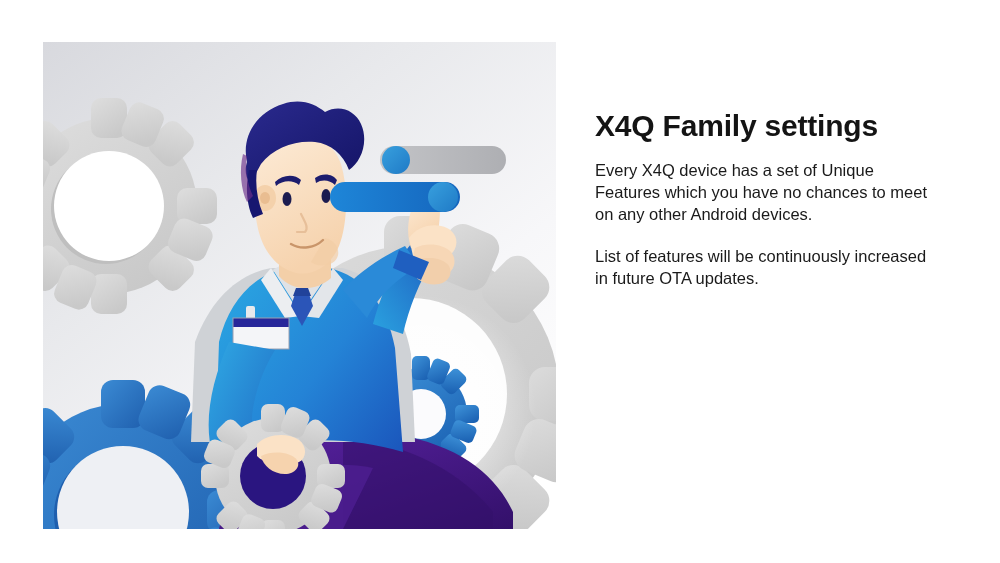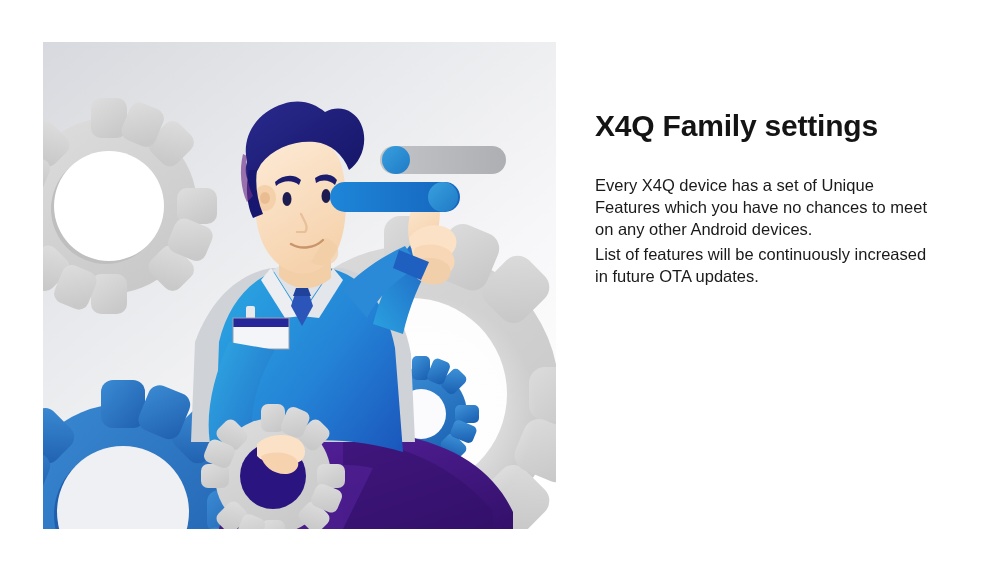--- a/index.html
+++ b/index.html
@@ -36,29 +36,29 @@
     top: 108px;
     width: 340px;
   }
   .headline {
     font-family: "Liberation Sans Narrow", "Liberation Sans", sans-serif;
     font-weight: bold;
     font-size: 30px;
     line-height: 36px;
     letter-spacing: -0.2px;
     color: #141414;
-    margin-bottom: 30px;
+    margin-bottom: 15px;
     white-space: nowrap;
   }
   .para {
     font-family: "Liberation Sans Narrow", "Liberation Sans", sans-serif;
     font-size: 16.5px;
     line-height: 22px;
     color: #1a1a1a;
-    margin-bottom: 3px;
+    margin-bottom: 20px;
   }
   .para:last-child { margin-bottom: 16px; }
 </style>
 </head>
 <body>
 
 <div class="page">
 
   <div class="illus-panel">
     <svg viewBox="0 0 513 487" xmlns="http://www.w3.org/2000/svg">

